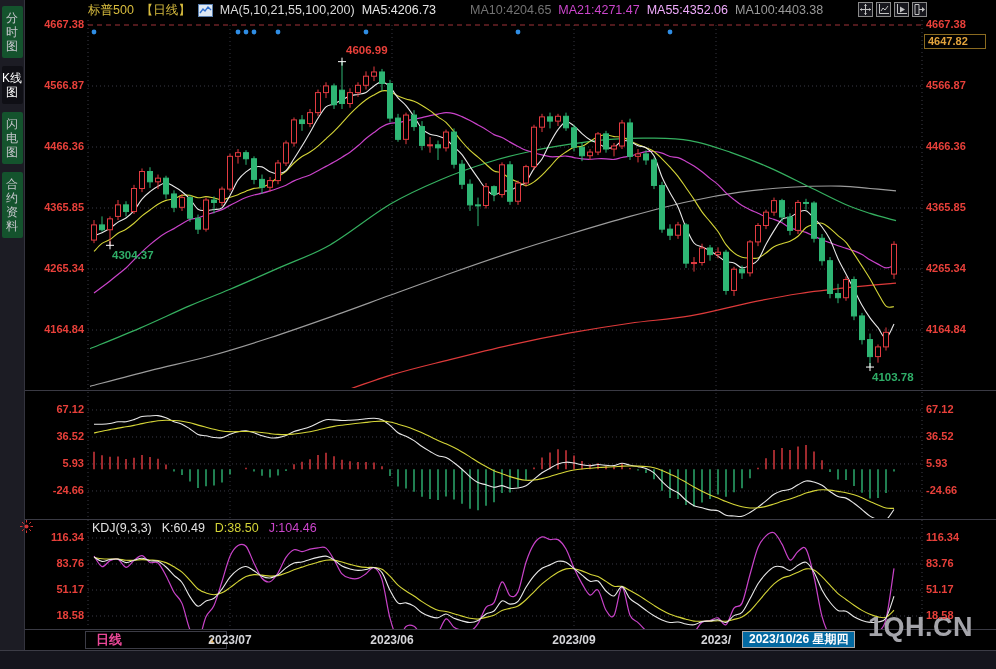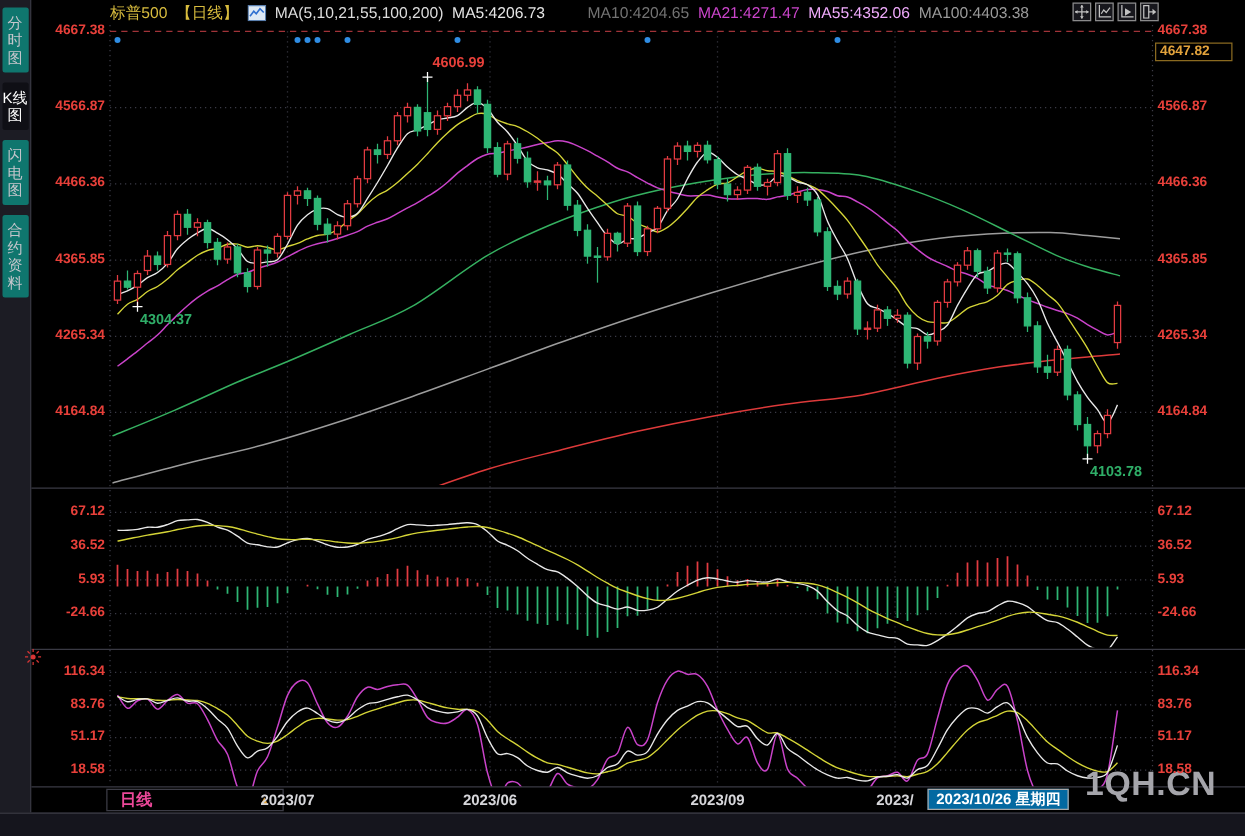--- a/index.html
+++ b/index.html
@@ -3,21 +3,21 @@
 <meta charset="utf-8">
 <style>
   html,body{margin:0;padding:0;background:#000;}
   #app{position:relative;width:996px;height:669px;background:#000;overflow:hidden;
        font-family:"Liberation Sans",sans-serif;}
   #app *{box-sizing:border-box;}
   #chart-svg{position:absolute;left:0;top:0;}
   
   #sidebar{position:absolute;left:0;top:0;width:25px;height:650px;background:#1c1c24;
            border-right:1px solid #34343e;padding-top:6px;}
-  .side-item{width:21px;margin:0 auto 8px;padding:5px 0;background:#0f766e;color:#c6c6cc;
+  .side-item{width:21px;margin:0 auto 8px;padding:5px 0;background:#14532d;color:#c6c6cc;
              font-size:12px;line-height:14px;text-align:center;word-break:break-all;
              border-radius:2px;cursor:pointer;}
   .side-item.sel{background:#0f0f15;color:#ffffff;}
   
   #header{position:absolute;left:88px;top:1px;height:18px;display:flex;align-items:center;
           gap:7px;font-size:12.5px;white-space:nowrap;}
   .hd-sym{color:#d8bc3e;}
   .hd-set{color:#dcdcdc;}
   #toolbar{position:absolute;left:858px;top:2px;display:flex;gap:3px;}
   .tbtn{width:15px;height:15px;border:1px solid #8a8a8a;background:#17171d;display:flex;
@@ -478,20 +478,26 @@
           <path d="M1 0.5h4v10H1z" stroke="#c2c2c2" fill="none"></path>
           <path d="M5 5.5h5" stroke="#c2c2c2"></path>
           <path d="M8 3l3 2.5L8 8z" fill="#c2c2c2"></path>
         </svg>
     </span>
   </div>
 
   <div id="pricebox">4647.82</div>
 
 
+  <div class="ind-header" style="top:521px;">
+    <span class="c-white">KDJ(9,3,3)</span>
+    <span class="c-white">K:60.49</span>
+    <span class="c-yellow">D:38.50</span>
+    <span class="c-magenta">J:104.46</span>
+  </div>
 
   <span id="sun-icon">
     <svg width="13" height="13">
         <g stroke="#d83535">
           <line x1="6.5" y1="0" x2="6.5" y2="2.5"></line>
           <line x1="6.5" y1="10.5" x2="6.5" y2="13"></line>
           <line x1="0" y1="6.5" x2="2.5" y2="6.5"></line>
           <line x1="10.5" y1="6.5" x2="13" y2="6.5"></line>
           <line x1="2" y1="2" x2="3.8" y2="3.8"></line>
           <line x1="9.2" y1="9.2" x2="11" y2="11"></line>

